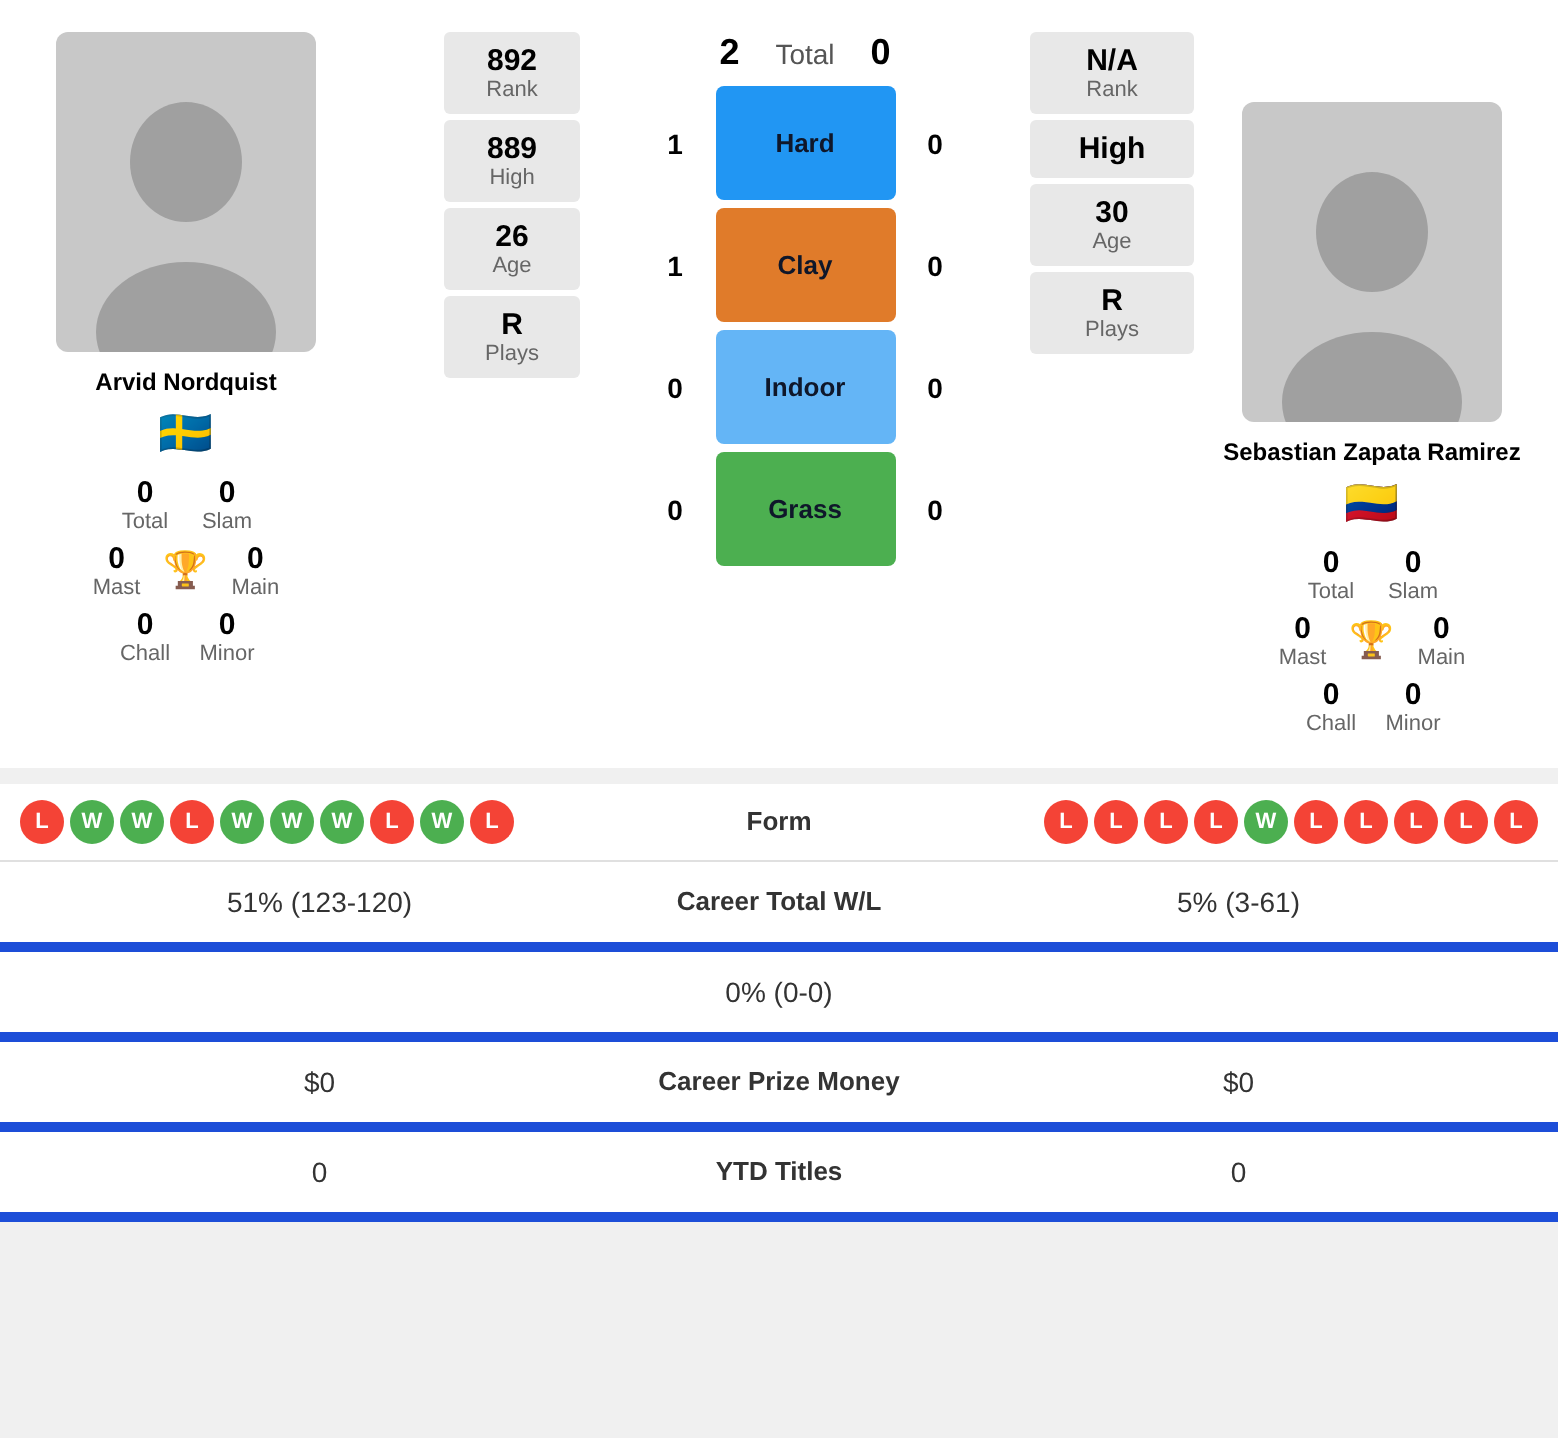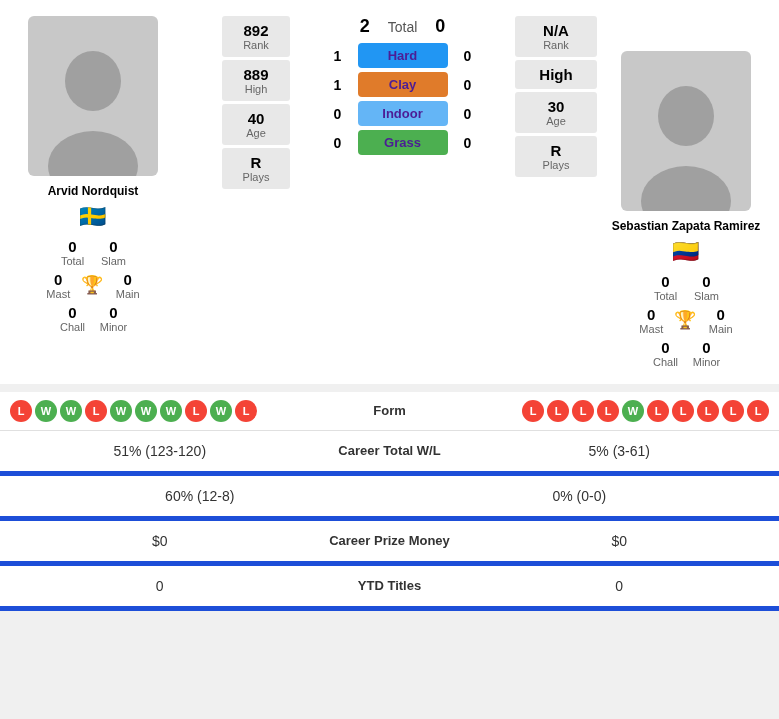--- a/index.html
+++ b/index.html
@@ -55,23 +55,23 @@
       gap: 12px;
     }
     .surface-row .score {
       font-size: 14px;
       font-weight: bold;
       min-width: 16px;
       text-align: center;
     }
     .surface-btn {
       width: 90px;
-      padding: 5px 0;
-      text-align: center;
-      color: #4c1d95;
+      padding: 21px 0;
+      text-align: center;
+      color: #0f172a;
       font-weight: bold;
       font-size: 13px;
       border-radius: 4px;
     }
     .surface-btn.hard { background: #2196f3; }
     .surface-btn.clay { background: #e07b2a; }
     .surface-btn.indoor { background: #64b5f6; }
     .surface-btn.grass { background: #4caf50; }
 
     
@@ -257,21 +257,21 @@
     <div class="stat-boxes-col" style="width:108px; margin-top:0;padding-left:40px;">
       <div class="sbc">
         <div class="v">892</div>
         <div class="l">Rank</div>
       </div>
       <div class="sbc">
         <div class="v">889</div>
         <div class="l">High</div>
       </div>
       <div class="sbc">
-        <div class="v">40</div>
+        <div class="v">26</div>
         <div class="l">Age</div>
       </div>
       <div class="sbc">
         <div class="v">R</div>
         <div class="l">Plays</div>
       </div>
     </div>
 
     <div class="center-zone">
 
@@ -402,21 +402,20 @@
         </div>
     </div>
 
     <div id="stats-rows-container">
         <div class="stat-row">
     <div class="stat-row-left">51% (123-120)</div>
     <div class="stat-row-label">Career Total W/L</div>
     <div class="stat-row-right">5% (3-61)</div>
   </div>
         <div class="stat-row">
-    <div class="stat-row-left">60% (12-8)</div>
     <div class="stat-row-right">0% (0-0)</div>
   </div>
         <div class="stat-row">
     <div class="stat-row-left">$0</div>
     <div class="stat-row-label">Career Prize Money</div>
     <div class="stat-row-right">$0</div>
   </div>
         <div class="stat-row">
     <div class="stat-row-left">0</div>
     <div class="stat-row-label">YTD Titles</div>

